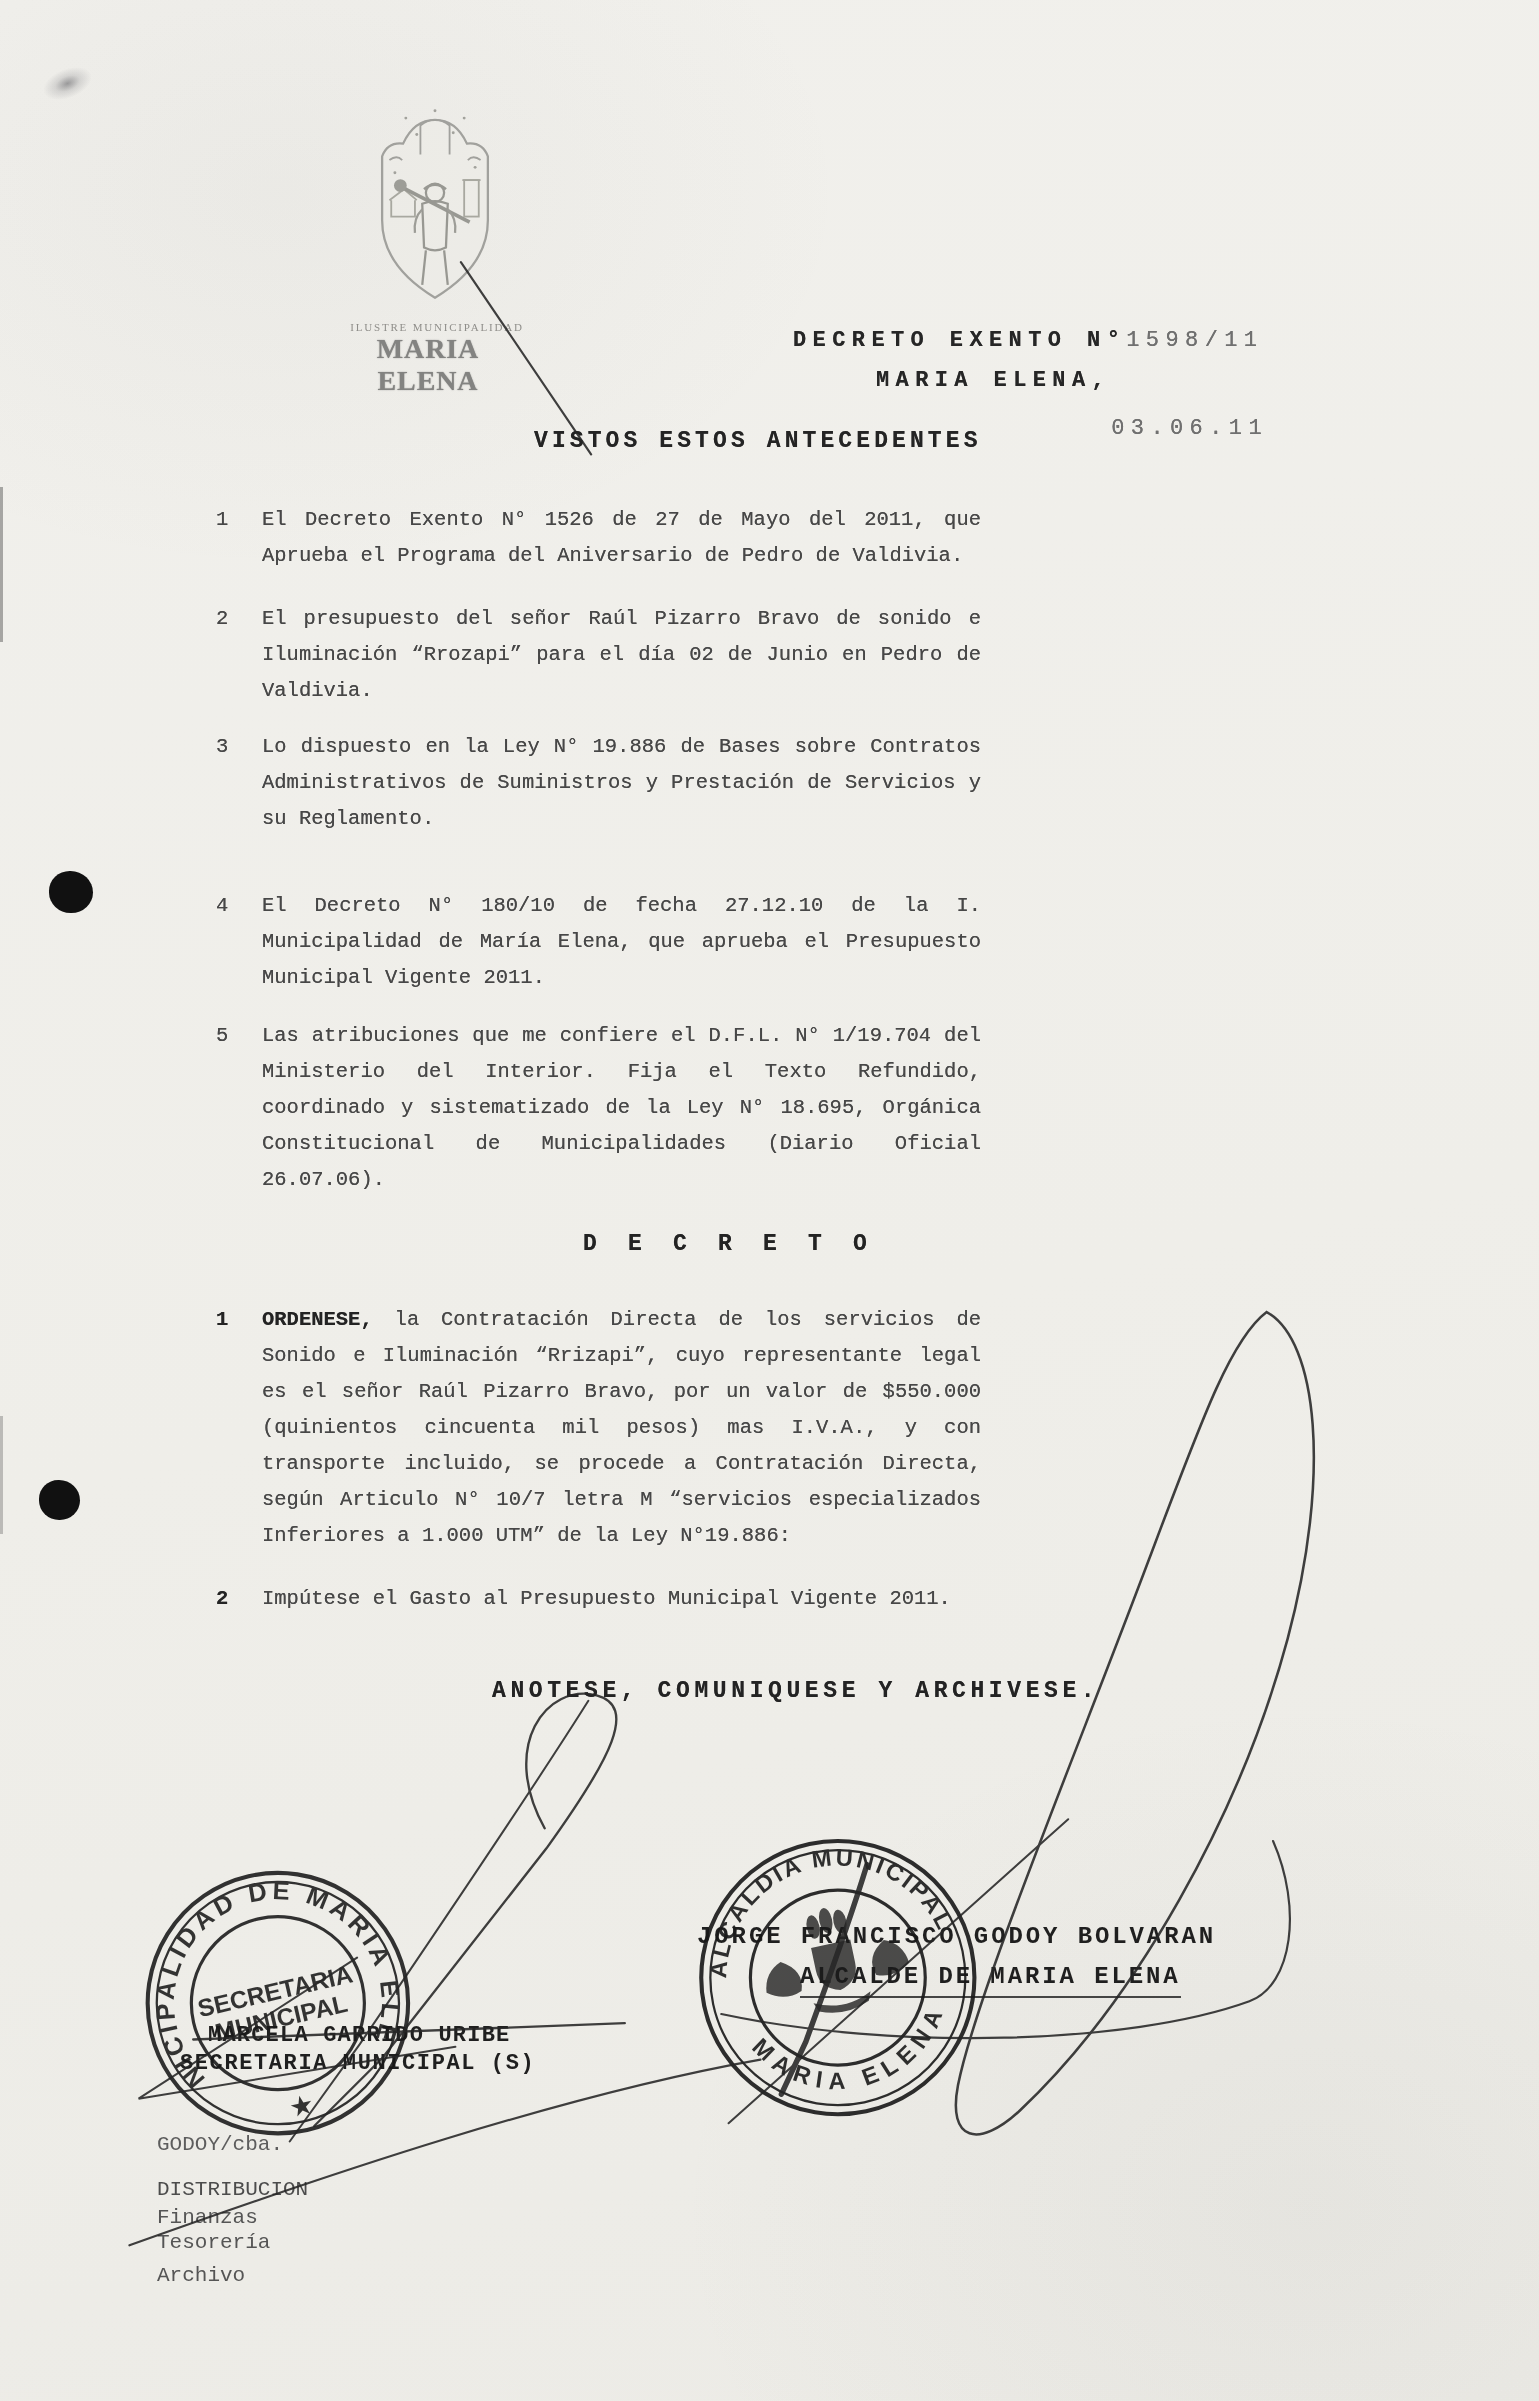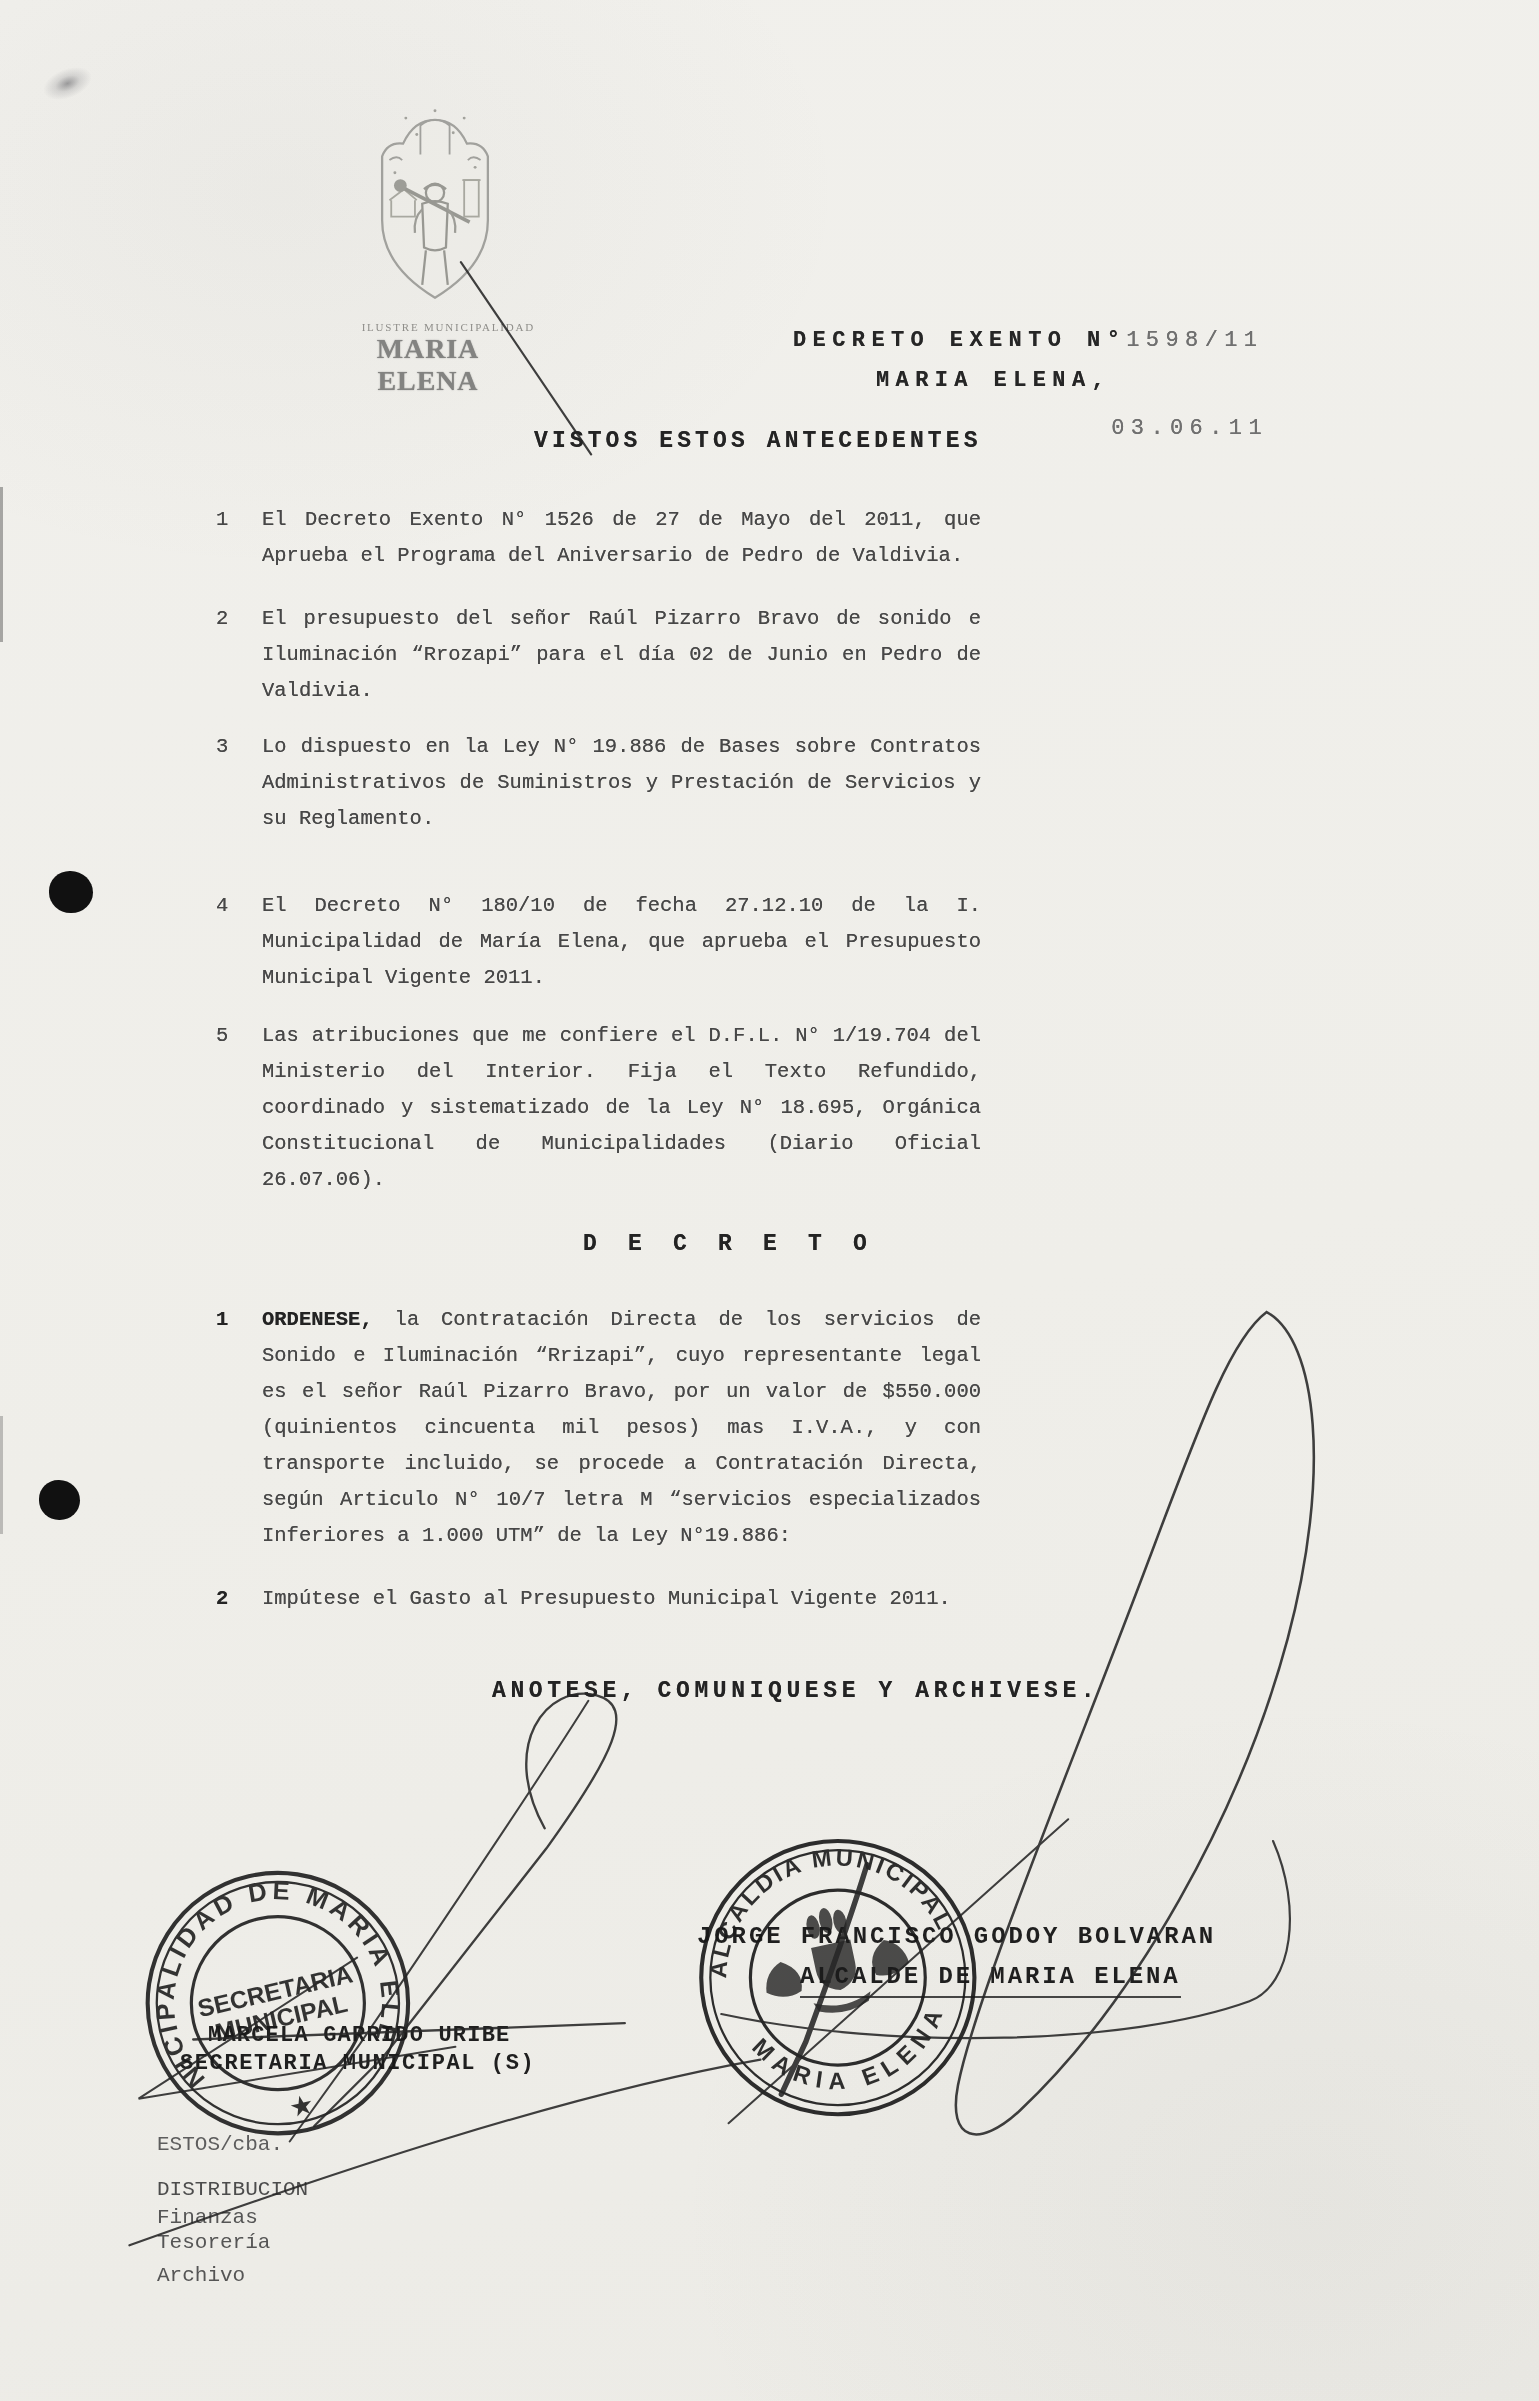--- a/index.html
+++ b/index.html
@@ -10,21 +10,21 @@
       radial-gradient(ellipse 820px 546px at 18% 8%, rgba(120,120,115,.05), transparent 70%),
       radial-gradient(ellipse 911px 729px at 85% 92%, rgba(110,110,105,.06), transparent 70%),
       linear-gradient(168deg,#f1f0ec 0%, #efeee9 55%, #ecebe6 100%);
   }
   .abs{position:absolute;}
   .tw{font-family:"Liberation Mono","DejaVu Sans Mono",monospace;}
   .ink{text-shadow:0 0 0.6px rgba(70,70,70,.8);}
   .bold{font-weight:700;color:#242424;}
 
   
-  .crest-cap1{left:339px;top:321px;width:196px;text-align:right;
+  .crest-cap1{left:339px;top:321px;width:196px;text-align:center;
     font-family:"Liberation Serif",serif;font-size:11px;letter-spacing:1.8px;color:#8f8e8a;}
   .crest-cap2{left:330px;top:333px;width:196px;text-align:center;
     font-family:"Liberation Serif",serif;font-weight:700;font-size:28px;letter-spacing:0.9px;
     color:#838381;text-shadow:0 0 1.3px rgba(130,130,128,.9);}
 
   
   .hdr{left:793px;top:321px;}
   .hline{font-size:22px;letter-spacing:6.4px;line-height:40px;white-space:pre;}
   .h2{display:flex;justify-content:flex-end;width:475px;}
   .hb{font-weight:700;color:#262626;}
@@ -150,21 +150,21 @@
     <p class="txt">Impútese el Gasto al Presupuesto Municipal Vigente 2011.</p>
   </div>
 
   <div class="abs tw ink closing">ANOTESE, COMUNIQUESE Y ARCHIVESE.</div>
 
   <div class="abs tw mayor-name">JORGE FRANCISCO GODOY BOLVARAN</div>
   <div class="abs tw mayor-title">ALCALDE DE MARIA ELENA</div>
   <div class="abs tw sec-name">MARCELA GARRIDO URIBE</div>
   <div class="abs tw sec-title">SECRETARIA MUNICIPAL (S)</div>
 
-  <div class="abs tw foot f1">ESTOS/cba.</div>
+  <div class="abs tw foot f1">GODOY/cba.</div>
   <div class="abs tw foot f2">DISTRIBUCION</div>
   <div class="abs tw foot f3">Finanzas</div>
   <div class="abs tw foot f4">Tesorería</div>
   <div class="abs tw foot f5">Archivo</div>
 
   <div class="hole hole1"></div>
   <div class="hole hole2"></div>
 
   <svg class="overlay" width="1540" height="2401" viewBox="0 0 1691 2637">
 

